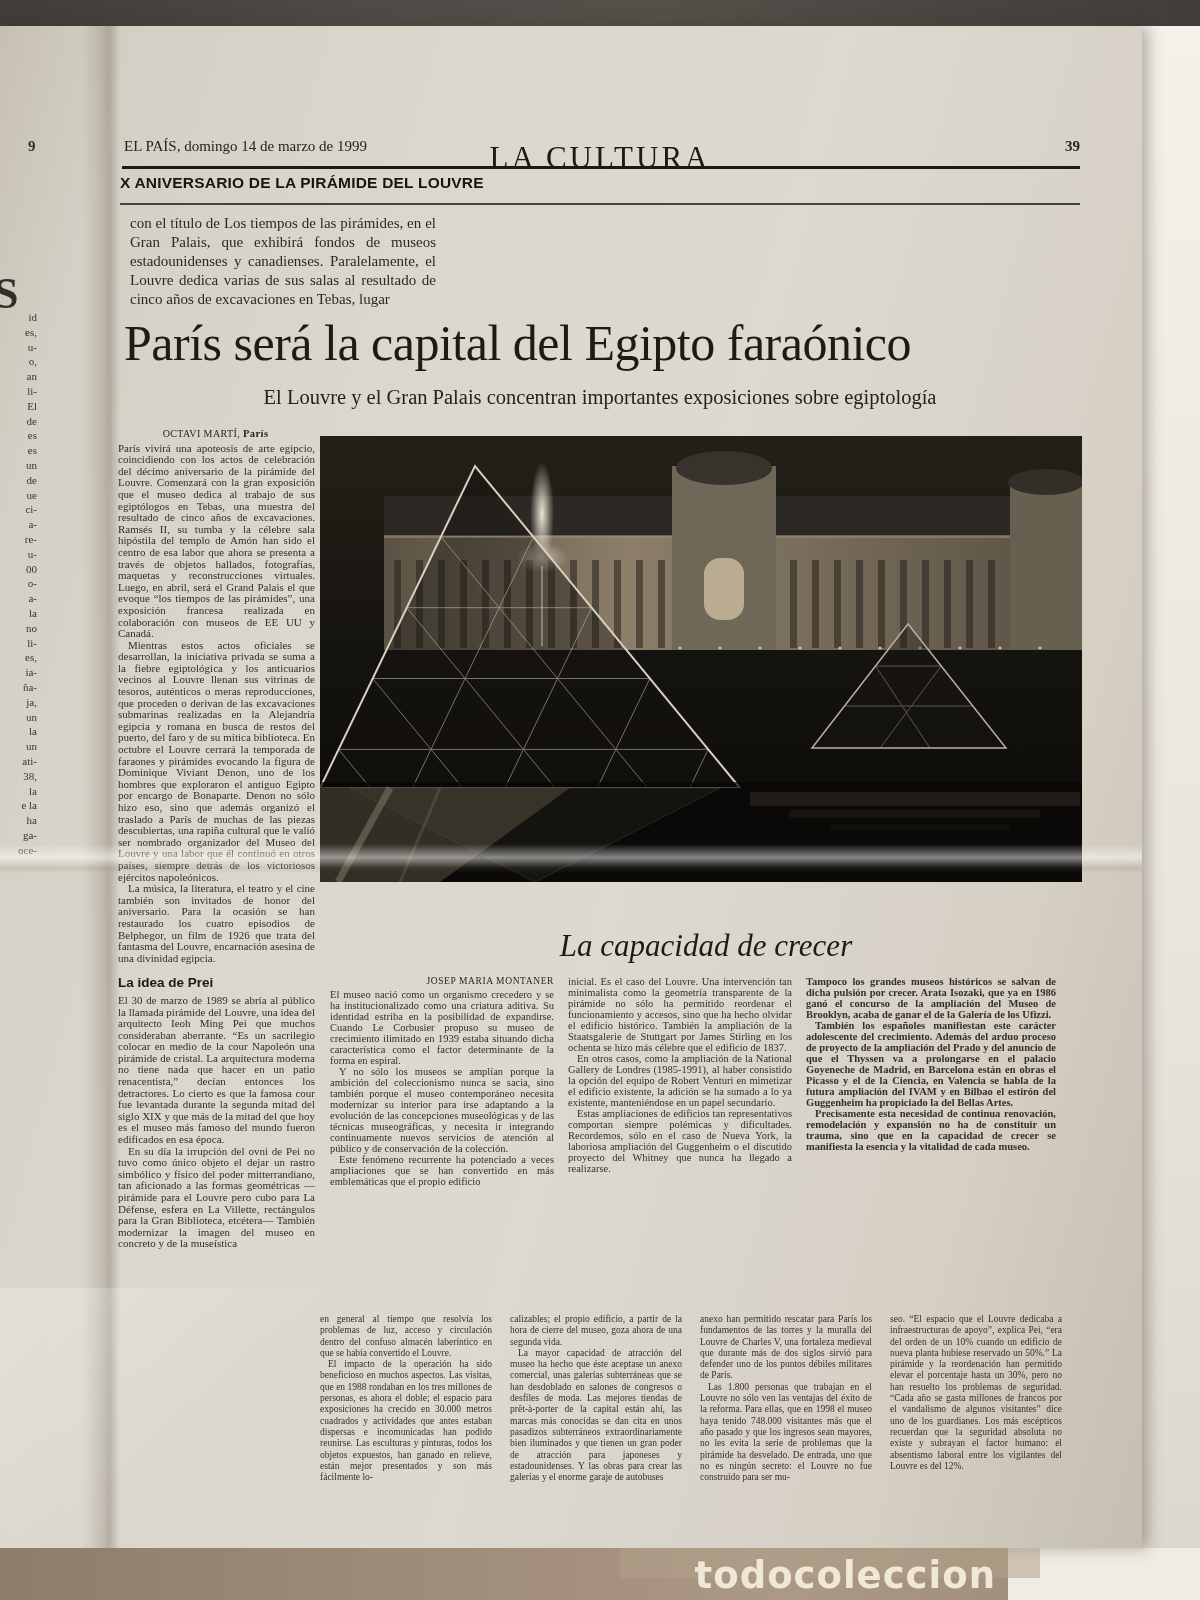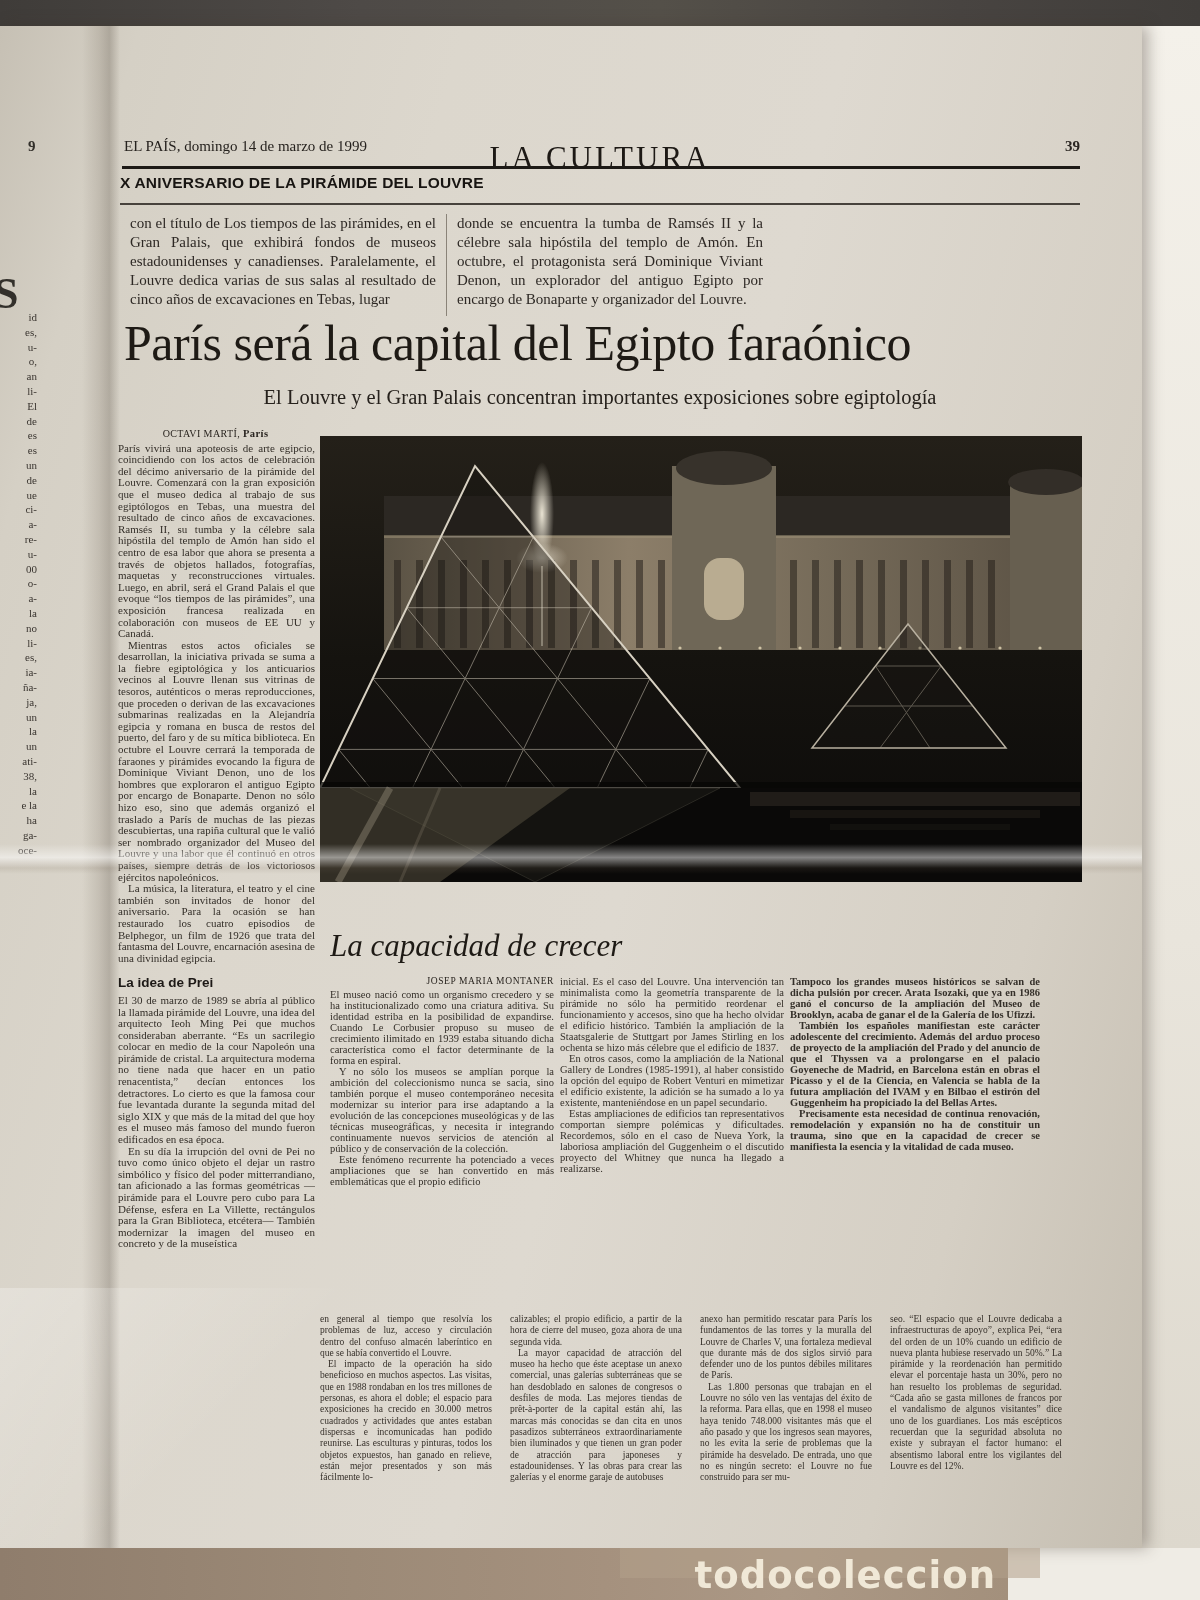--- a/index.html
+++ b/index.html
@@ -67,22 +67,22 @@
 
   
   .photo{position:absolute;left:320px;top:410px;width:762px;height:446px;background:#0d0c0b;overflow:hidden;}
   .photo svg{display:block;width:100%;height:100%;}
   .caption{position:absolute;left:322px;top:862px;width:758px;font-family:"Liberation Sans",sans-serif;
     font-weight:bold;font-size:11.5px;color:#1f1b17;}
   .caption .credit{font-weight:normal;font-size:9px;letter-spacing:.8px;color:#4d473f;}
 
   
   .sidebar{position:absolute;left:330px;top:896px;width:752px;height:390px;overflow:hidden;}
-  .sidebar-title{font-style:italic;font-size:31px;color:#1e1a15;margin:6px 0 12px 0;}
-  .sidebar-cols{display:flex;gap:6px;}
+  .sidebar-title{text-align:center;font-style:italic;font-size:31px;color:#1e1a15;margin:6px 0 12px 0;}
+  .sidebar-cols{display:flex;gap:14px;}
   .sidebar-cols .scol{text-align:justify;font-size:10.5px;line-height:11px;color:#342f29;}
   .scol1,.scol2{width:224px;}
   .scol3{width:250px;font-weight:bold;}
   .sidebar .byline2{text-align:right;font-size:9.5px;letter-spacing:.6px;margin:0 0 2px 0;color:#29241f;}
   .sidebar p.para{margin:0;}
   .sidebar p.para + p.para{text-indent:9px;}
 
   
   .contin{position:absolute;left:320px;top:1288px;width:762px;height:262px;overflow:hidden;display:flex;gap:18px;}
   .contin .ccol{width:172px;text-align:justify;font-size:9.5px;line-height:11.3px;color:#352f29;}
@@ -145,23 +145,20 @@
     <div class="mast-date">EL PAÍS, domingo 14 de marzo de 1999</div>
     <div class="mast-page">39</div>
     <div class="rule-thick"></div>
     <div class="kicker">X ANIVERSARIO DE LA PIRÁMIDE DEL LOUVRE</div>
     <div class="rule-thin"></div>
 
     <div class="lede">
       <div class="col">
           <p>con el título de Los tiempos de las pirámides, en el Gran Palais, que exhibirá fondos de museos estadounidenses y canadienses. Paralelamente, el Louvre dedica varias de sus salas al resultado de cinco años de excavaciones en Tebas, lugar</p>
         </div>
-      <div class="col">
-          <p>donde se encuentra la tumba de Ramsés II y la célebre sala hipóstila del templo de Amón. En octubre, el protagonista será Dominique Viviant Denon, un explorador del antiguo Egipto por encargo de Bonaparte y organizador del Louvre.</p>
-        </div>
     </div>
 
     <div class="headline">París será la capital del Egipto faraónico</div>
     <div class="subheadline">El Louvre y el Gran Palais concentran importantes exposiciones sobre egiptología</div>
 
     <div class="main-col">
       <p class="byline"><span>OCTAVI MARTÍ,</span> <b>París</b></p>
       <span><p class="para">París vivirá una apoteosis de arte egipcio, coincidiendo con los actos de celebración del décimo aniversario de la pirámide del Louvre. Comenzará con la gran exposición que el museo dedica al trabajo de sus egiptólogos en Tebas, una muestra del resultado de cinco años de excavaciones. Ramsés II, su tumba y la célebre sala hipóstila del templo de Amón han sido el centro de esa labor que ahora se presenta a través de objetos hallados, fotografías, maquetas y reconstrucciones virtuales. Luego, en abril, será el Grand Palais el que evoque “los tiempos de las pirámides”, una exposición francesa realizada en colaboración con museos de EE UU y Canadá.</p><p class="para">Mientras estos actos oficiales se desarrollan, la iniciativa privada se suma a la fiebre egiptológica y los anticuarios vecinos al Louvre llenan sus vitrinas de tesoros, auténticos o meras reproducciones, que proceden o derivan de las excavaciones submarinas realizadas en la Alejandría egipcia y romana en busca de restos del puerto, del faro y de su mítica biblioteca. En octubre el Louvre cerrará la temporada de faraones y pirámides evocando la figura de Dominique Viviant Denon, uno de los hombres que exploraron el antiguo Egipto por encargo de Bonaparte. Denon no sólo hizo eso, sino que además organizó el traslado a París de muchas de las piezas descubiertas, una rapiña cultural que le valió ser nombrado organizador del Museo del Louvre y una labor que él continuó en otros países, siempre detrás de los victoriosos ejércitos napoleónicos.</p><p class="para">La música, la literatura, el teatro y el cine también son invitados de honor del aniversario. Para la ocasión se han restaurado los cuatro episodios de Belphegor, un film de 1926 que trata del fantasma del Louvre, encarnación asesina de una divinidad egipcia.</p></span>
       <div class="crosshead">La idea de Prei</div>
       <span><p class="para">El 30 de marzo de 1989 se abría al público la llamada pirámide del Louvre, una idea del arquitecto Ieoh Ming Pei que muchos consideraban aberrante. “Es un sacrilegio colocar en medio de la cour Napoleón una pirámide de cristal. La arquitectura moderna no tiene nada que hacer en un patio renacentista,” decían entonces los detractores. Lo cierto es que la famosa cour fue levantada durante la segunda mitad del siglo XIX y que más de la mitad del que hoy es el museo más famoso del mundo fueron edificados en esa época.</p><p class="para">En su día la irrupción del ovni de Pei no tuvo como único objeto el dejar un rastro simbólico y físico del poder mitterrandiano, tan aficionado a las formas geométricas —pirámide para el Louvre pero cubo para La Défense, esfera en La Villette, rectángulos para la Gran Biblioteca, etcétera— También modernizar la imagen del museo en concreto y de la museística</p></span>

